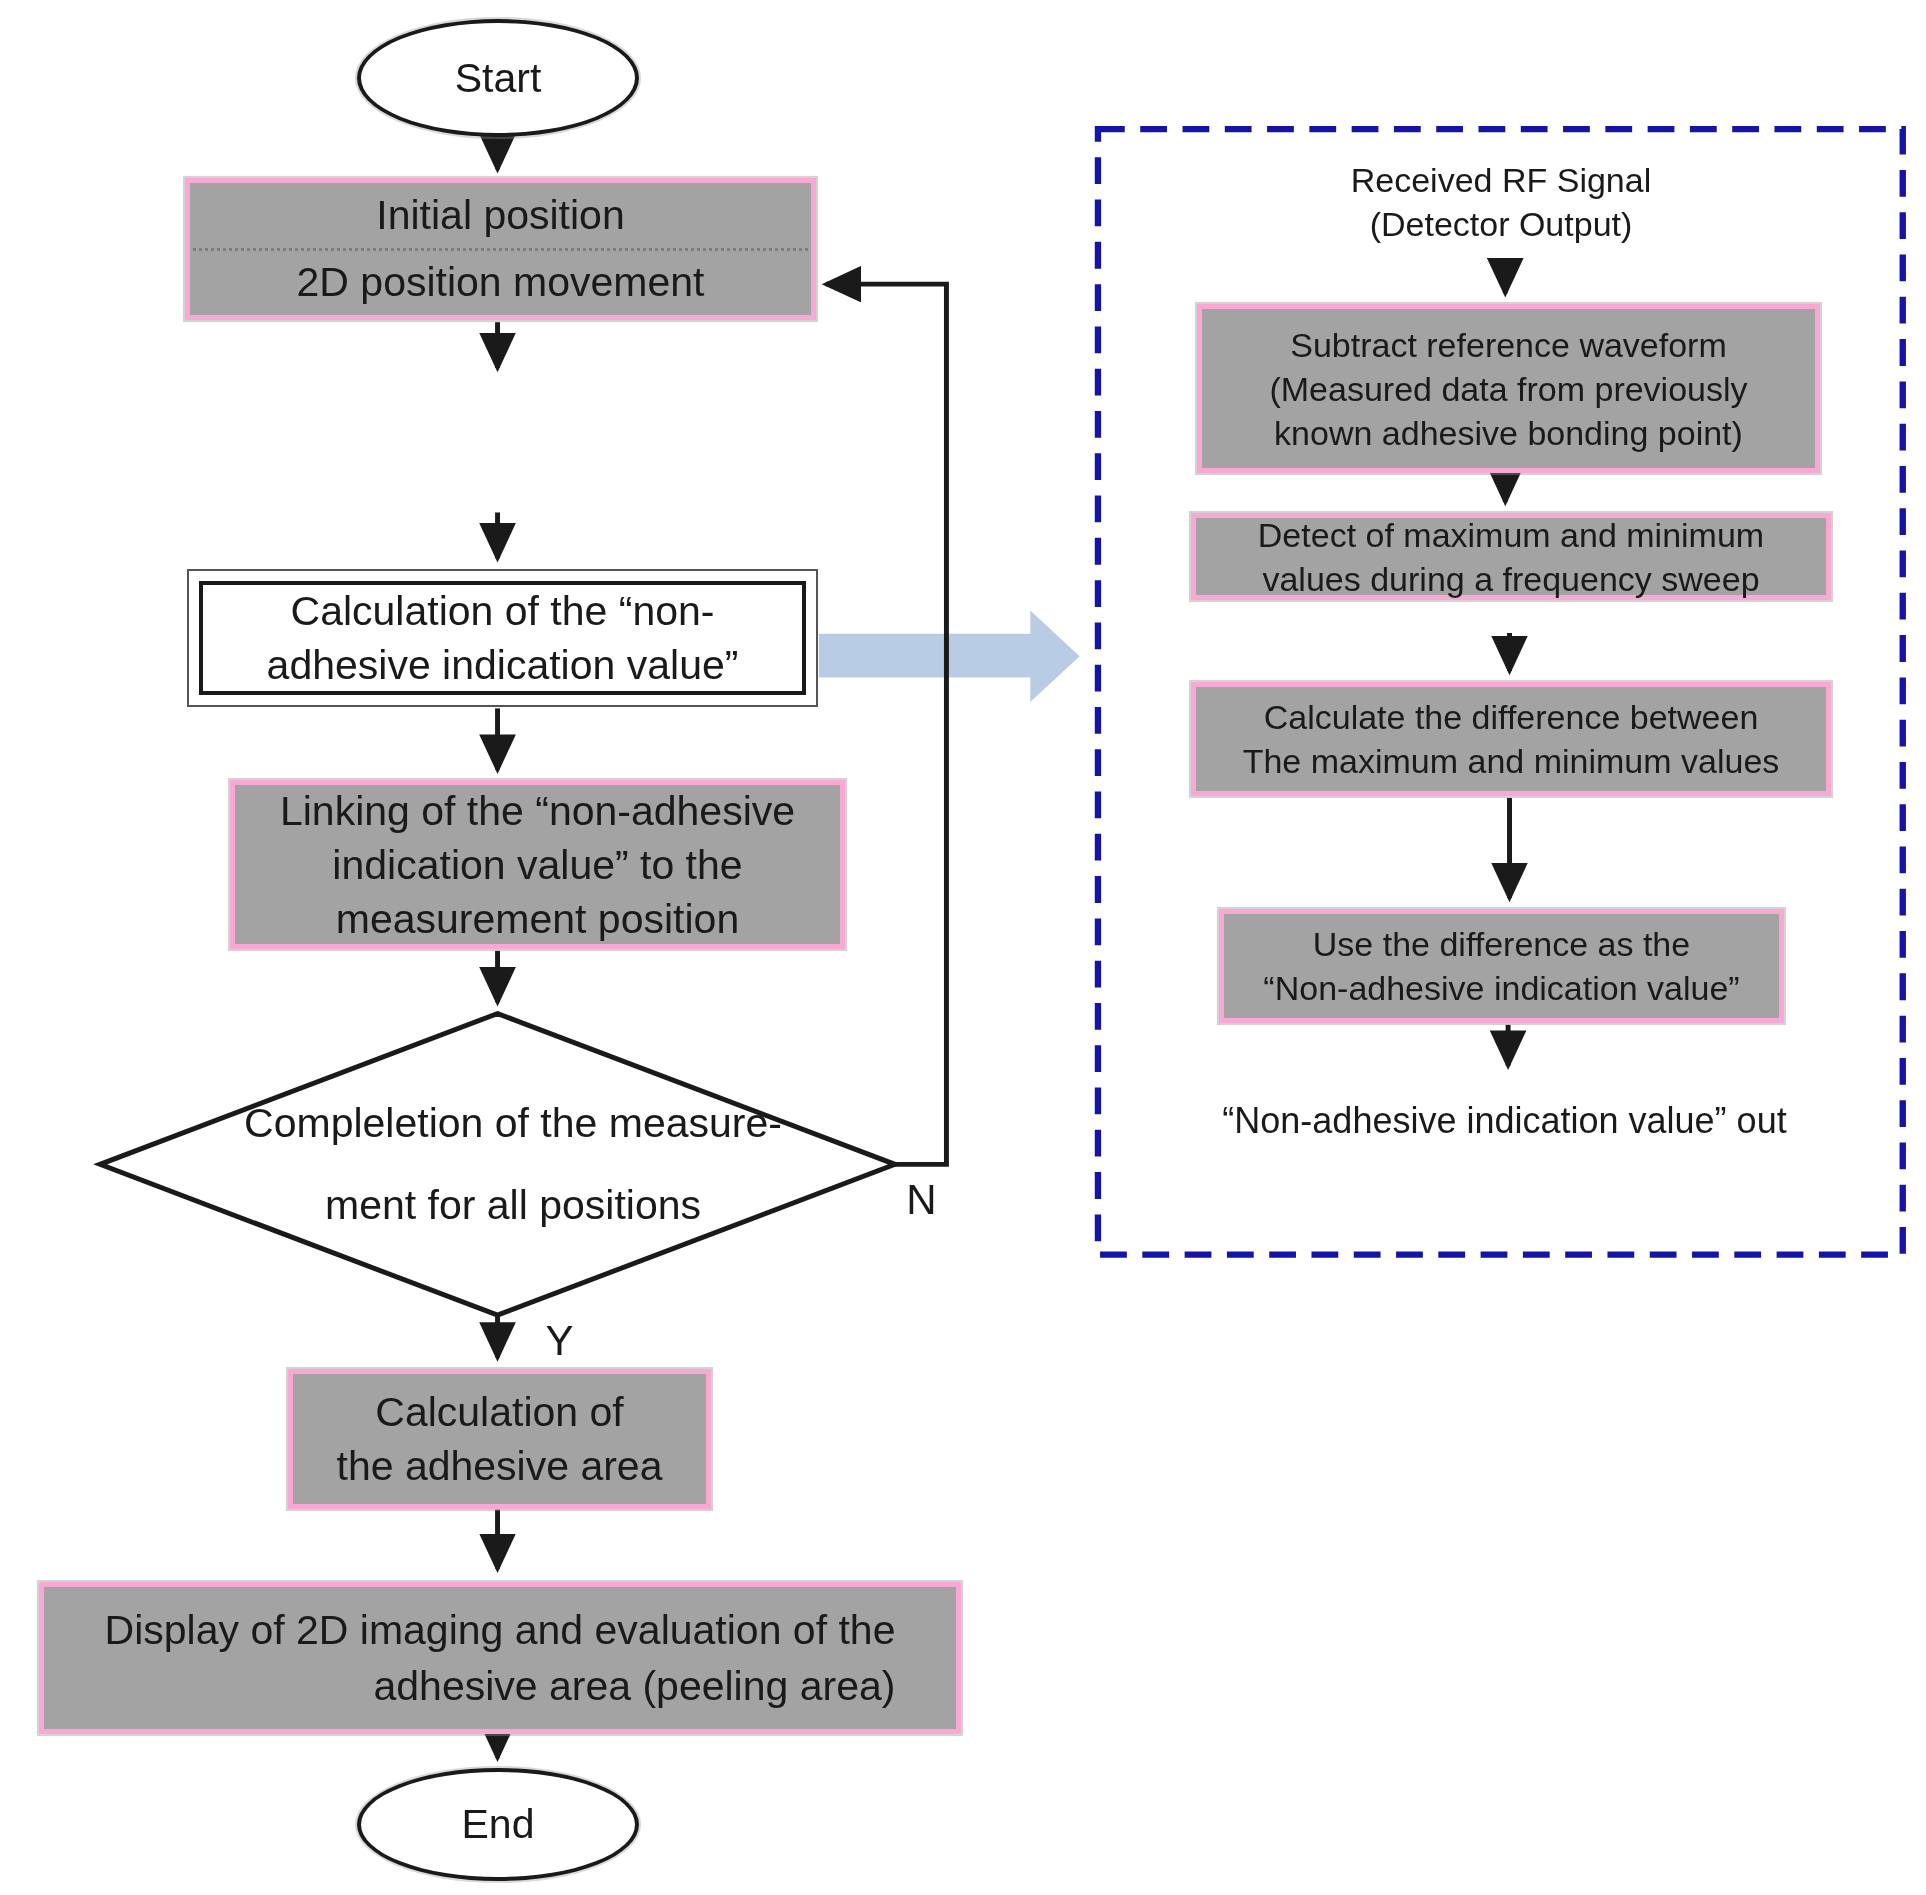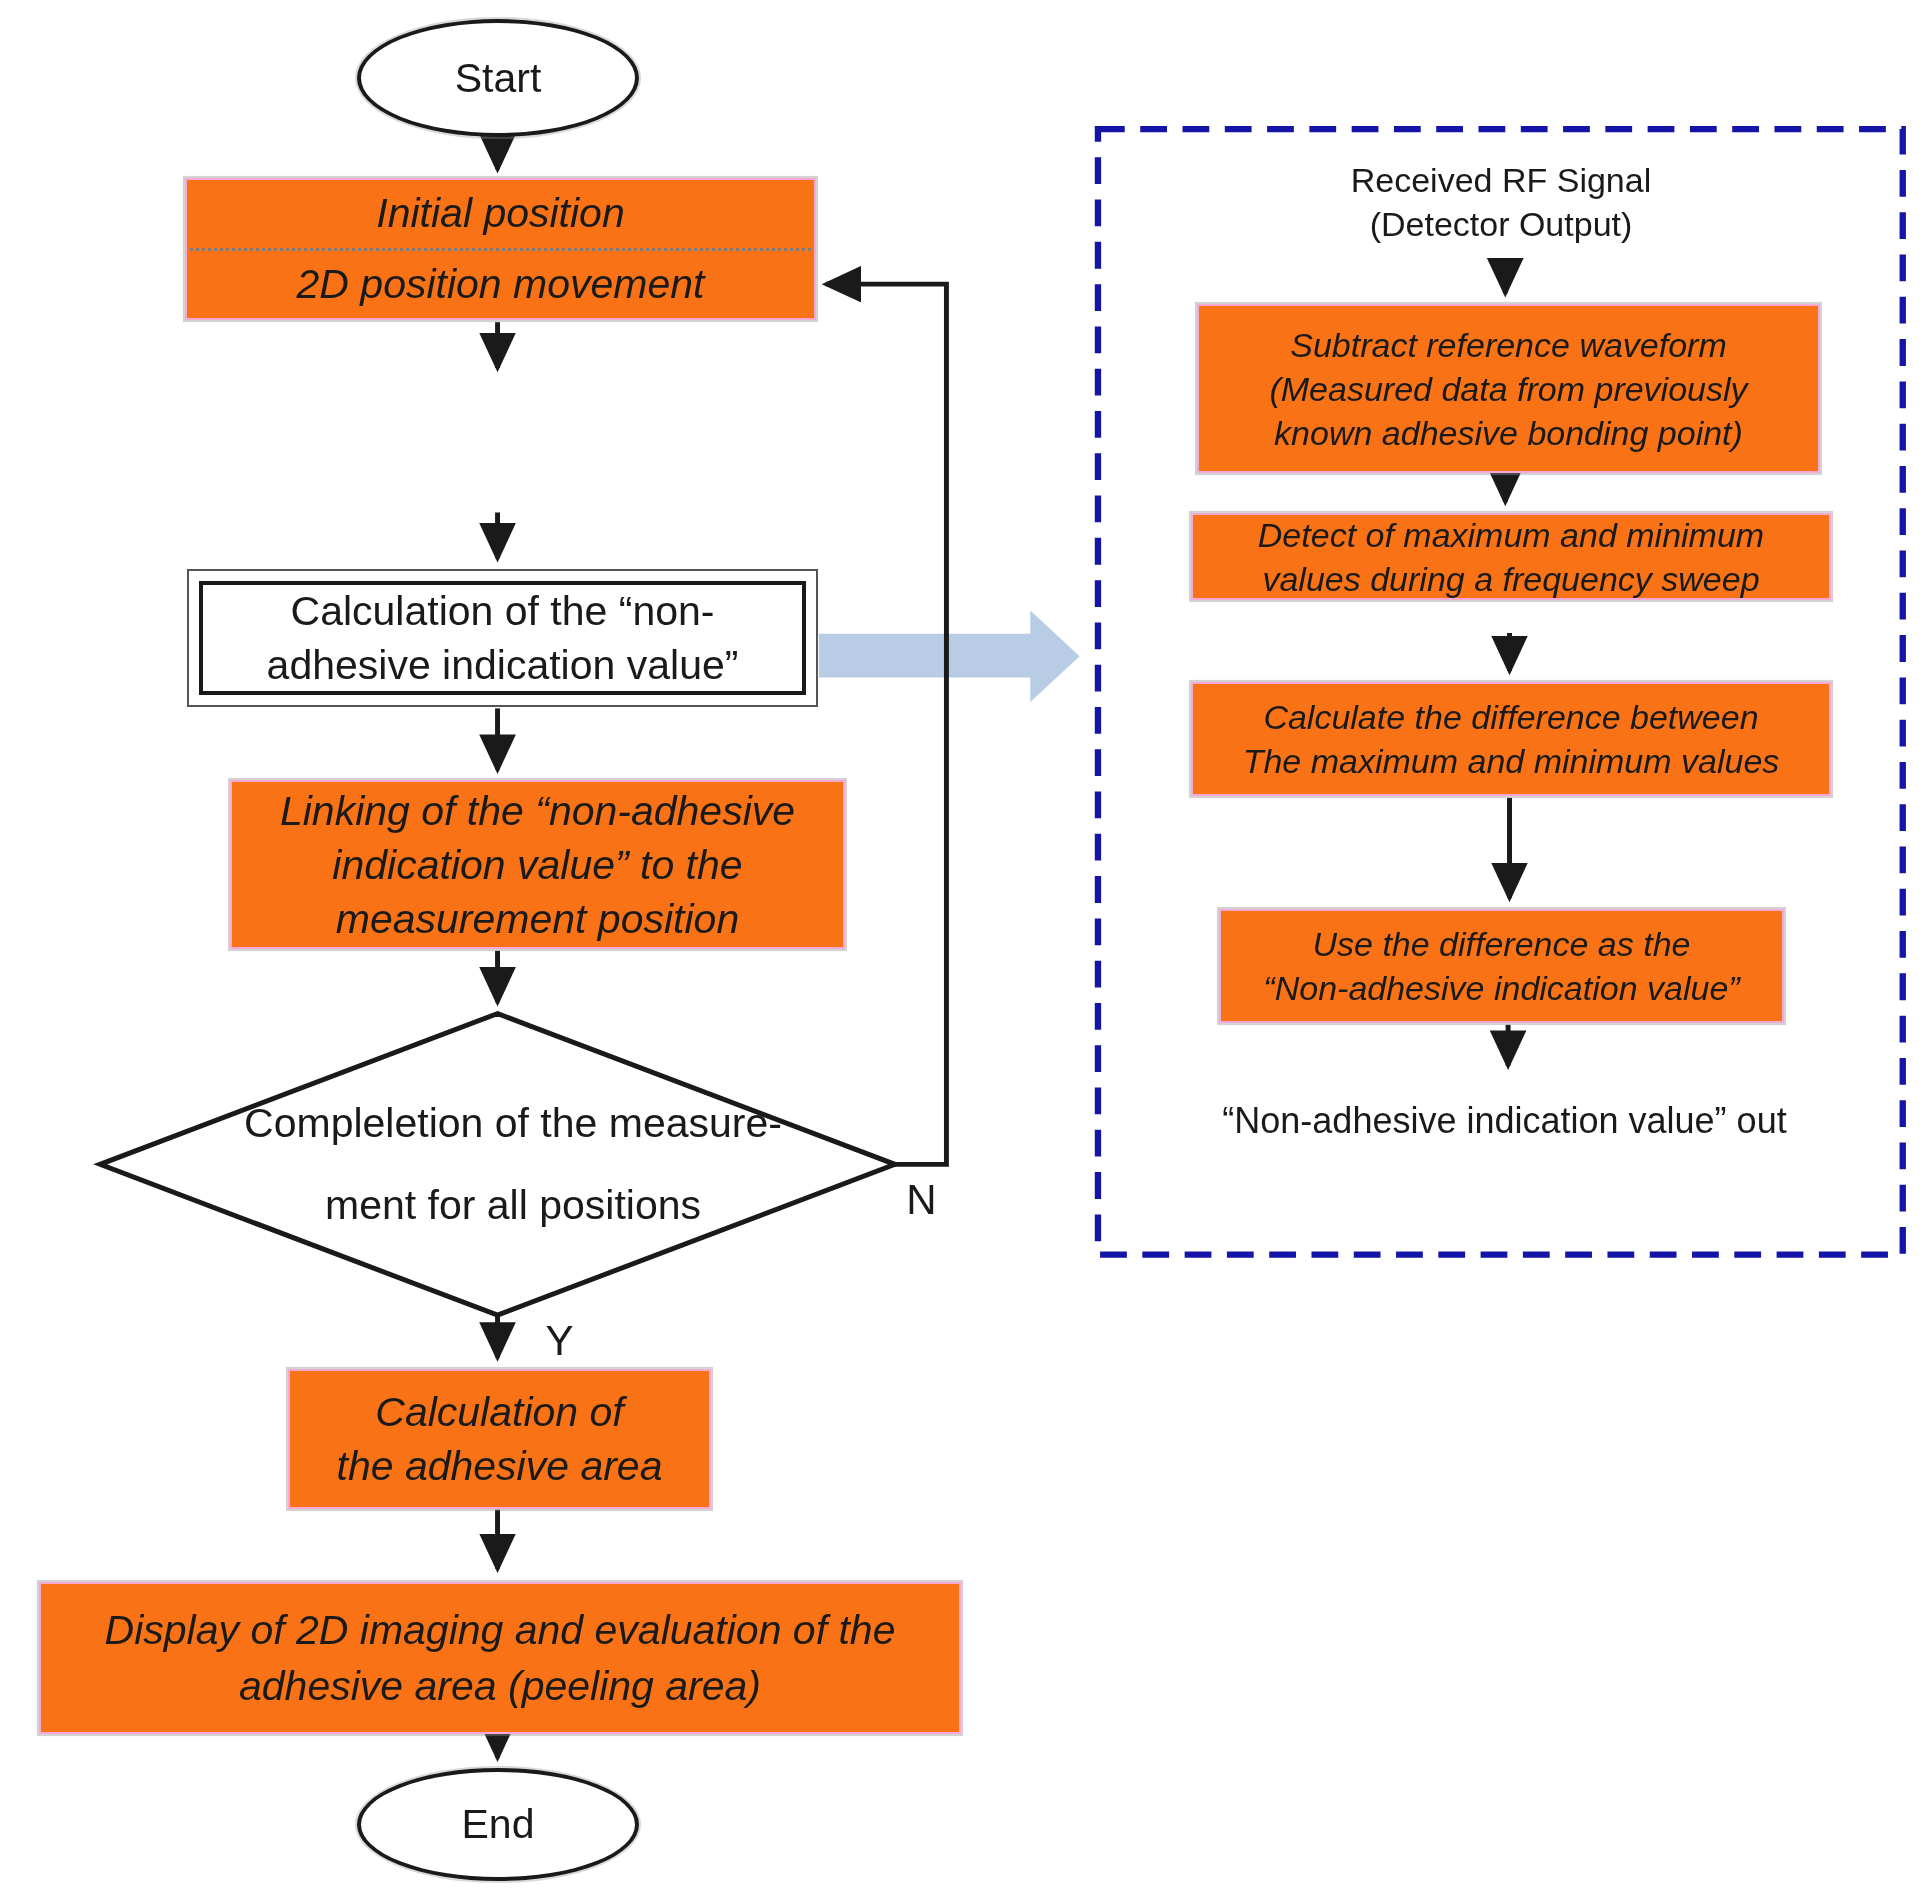--- a/index.html
+++ b/index.html
@@ -11,21 +11,21 @@
   .canvas { position: relative; width: 1926px; height: 1896px; overflow: hidden; }
   .layer { position: absolute; left: 0; top: 0; width: 1926px; height: 1896px; }
 
   .conn { stroke: var(--line, #1a1a1a); stroke-width: 7; fill: none; }
   .ah-fill { fill: var(--line, #1a1a1a); }
   .diamond-shape { fill: #ffffff; stroke: var(--line, #1a1a1a); stroke-width: 7; }
   .panel-rect { fill: none; stroke: var(--panel_border, #1414a8); stroke-width: 9; stroke-dasharray: 38 22; }
   .callout { fill: var(--callout_arrow_fill, #b9cce6); }
 
   .node { position: absolute; box-sizing: border-box; display: flex; align-items: center; justify-content: center; text-align: center; color: #1a1a1a; }
-  .box { background: #f97316; border: 2px solid #f9a8d4; box-shadow: 0 0 0 2.1px rgba(145,145,145,0.40); font-style: italic; }
+  .box { background: #a3a3a3; border: 5px solid #f9a8d4; box-shadow: 0 0 0 2.1px rgba(145,145,145,0.40); }
   .ellipse { background: #ffffff; border: 4.2px solid #1a1a1a; border-radius: 50%; box-shadow: 0 0 0 2.1px rgba(145,145,145,0.35); font-size: 41px; }
   .lbl { white-space: pre-line; line-height: 54px; font-size: 41px; }
   .rlbl { white-space: pre-line; line-height: 44px; font-size: 34px; }
   .txt-only { position: absolute; box-sizing: border-box; display: flex; align-items: center; justify-content: center; text-align: center; color: #1a1a1a; }
 
   .split { flex-direction: column; padding: 0; align-items: stretch; }
   .split .row { flex: 1; display: flex; align-items: center; justify-content: center; font-size: 41px; }
   .split .divider { border-top: 3.5px dotted #7d7d7d; height: 0; margin: 0 2.8px; }
 
   .dbl-outer { background: #ffffff; border: 2.8px solid #555555; padding: 10px; }
@@ -105,21 +105,21 @@
   <div class="txt-only branch-label" style="left:530px; top:1317px; width:59px; height:48px;">
     <span>Y</span>
   </div>
 
   <div class="node box" style="left:288px; top:1369px; width:423px; height:140px;">
     <span class="lbl">Calculation of
 the adhesive area</span>
   </div>
 
   <div class="node box" style="left:39px; top:1582px; width:922px; height:152px;">
-    <span class="lbl" style="line-height:56px;">Display of 2D imaging and evaluation of the
+    <span class="lbl" style="line-height:56px;text-align:right;">Display of 2D imaging and evaluation of the
 adhesive area (peeling area)</span>
   </div>
 
   <div class="node ellipse" style="left:357px; top:1768px; width:282px; height:113px;">
     <span>End</span>
   </div>
 
   <div class="txt-only" style="left:1240px; top:154px; width:522px; height:96px;">
     <span class="rlbl">Received RF Signal
 (Detector Output)</span>

